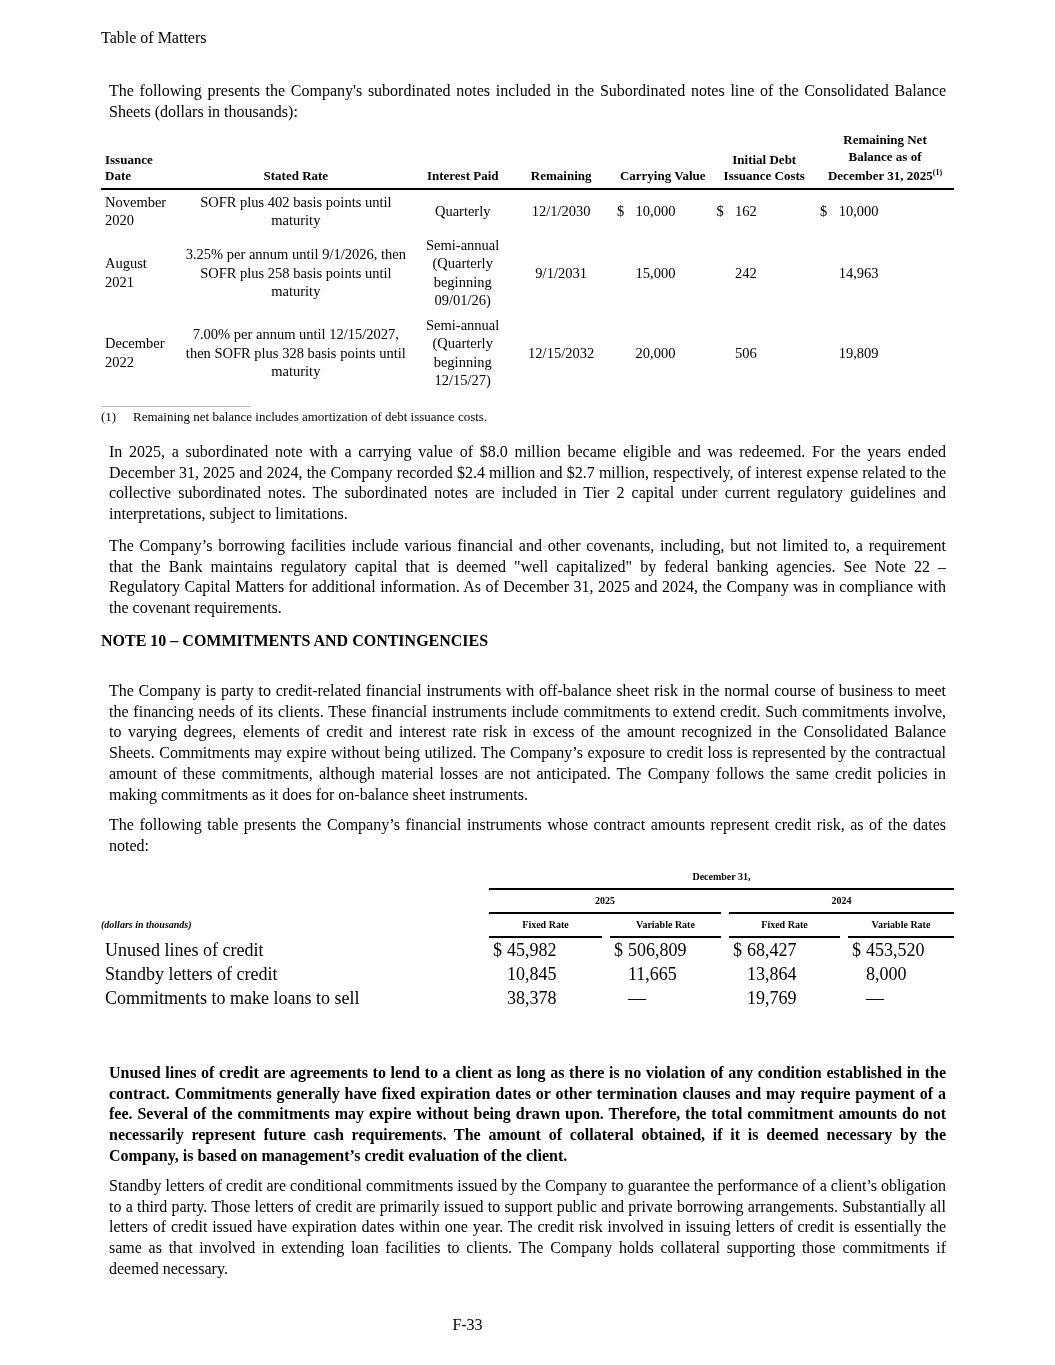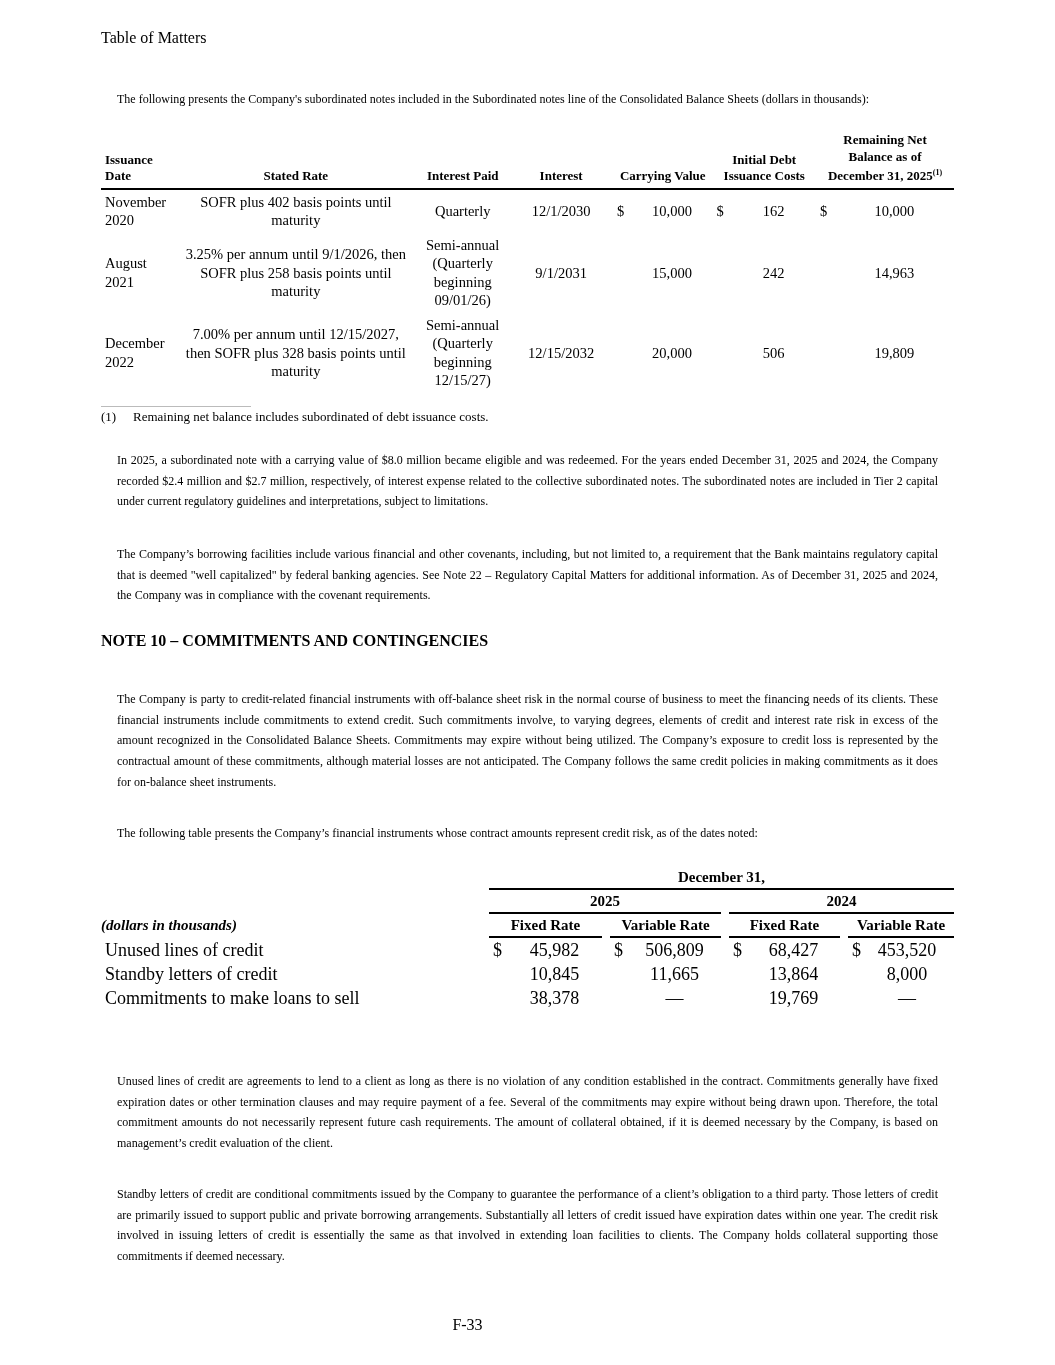--- a/index.html
+++ b/index.html
@@ -1,40 +1,40 @@
 <!DOCTYPE html>
 <html><head>
 <meta charset="utf-8">
 <style>
   html, body { margin: 0; padding: 0; background: #ffffff; }
   body { width: 1055px; height: 1365px; position: relative; font-family: "Liberation Serif", serif; color: #000; }
   .page { position: absolute; left: 101px; top: 0; width: 853px; }
   .toc { position: absolute; left: 101px; top: 28px; font-size: 16px; line-height: 20px; }
-  .para { font-size: 12px; line-height: 20.7px; text-align: justify; margin: 16px; }
+  .para { font-size: 16px; line-height: 20.7px; text-align: justify; margin: 8px; }
   #p1 { position: absolute; top: 73px; }
   table { border-collapse: collapse; font-size: 14px; }
   .t1 { position: absolute; top: 132px; left: 0; width: 853px; }
   .t1 th { font-weight: bold; font-size: 13px; line-height: 16.5px; vertical-align: bottom; padding: 0 4px 3px 4px; border-bottom: 2px solid #000; }
   .t1 td { font-size: 14.5px; line-height: 18.5px; vertical-align: middle; padding: 3px 4px 3px 4px; }
   .ctr { text-align: center; }
-  .rt { text-align: center; }
+  .rt { text-align: left; }
   .lt { text-align: left; }
   .foot-rule { position: absolute; top: 406px; left: 0; width: 150px; border-top: 1px solid #bbb; }
   .footnote { position: absolute; top: 409px; left: 0; font-size: 13px; line-height: 16px; }
   .footnote .num { display: inline-block; width: 32px; }
   #p2 { position: absolute; top: 434px; }
   #p3 { position: absolute; top: 528px; }
   .heading { position: absolute; top: 631px; font-weight: bold; font-size: 16px; line-height: 20px; }
   #p4 { position: absolute; top: 673px; }
   #p5 { position: absolute; top: 807px; }
   .t2 { position: absolute; top: 866px; left: 0; width: 853px; }
-  .t2 th { font-weight: bold; font-size: 15px; line-height: 16px; padding: 3px 0 3px 0; }
+  .t2 th { font-weight: bold; font-size: 10px; line-height: 16px; padding: 3px 0 3px 0; }
   .t2 td { font-size: 18px; line-height: 18px; padding: 3px 0; }
   .ul { border-bottom: 2px solid #000; }
-  #p6 { position: absolute; top: 1055px; }
+  #p6 { position: absolute; top: 1055px; font-weight: bold; }
   #p7 { position: absolute; top: 1168px; }
   .pgnum { position: absolute; top: 1316px; left: 0; width: 935px; text-align: center; font-size: 16px; }
   .gap { width: 8px; }
 </style>
 </head>
 <body>
 
 <div class="toc">Table of Matters</div>
 
 <div class="page">
@@ -51,21 +51,21 @@
         <col style="width:18px">
         <col style="width:82px">
       <col style="width:18px">
         <col style="width:115px">
     </colgroup>
     <thead>
       <tr>
         <th class="lt">Issuance Date</th>
         <th class="ctr">Stated Rate</th>
         <th class="ctr">Interest Paid</th>
-        <th class="ctr">Interest</th>
+        <th class="ctr">Remaining</th>
         <th class="ctr" colspan="2">Carrying Value</th>
         <th class="ctr" colspan="2">Initial Debt Issuance Costs</th>
         <th class="ctr" colspan="2"><span>Remaining Net Balance as of December 31, 2025</span><sup style="font-size:8px">(1)</sup></th>
       </tr>
     </thead>
     <tbody>
       <tr style="height:40px">
         <td class="lt">November 2020</td>
         <td class="ctr">SOFR plus 402 basis points until maturity</td>
         <td class="ctr">Quarterly</td>
@@ -99,21 +99,21 @@
         <td class="lt"></td>
         <td class="rt">506</td>
         <td class="lt"></td>
         <td class="rt">19,809</td>
       </tr>
     </tbody>
   </table>
 
   <div class="foot-rule"></div>
   <div class="footnote">
-    <span class="num">(1)</span><span>Remaining net balance includes subordinated of debt issuance costs.</span>
+    <span class="num">(1)</span><span>Remaining net balance includes amortization of debt issuance costs.</span>
   </div>
 
   <p id="p2" class="para">In 2025, a subordinated note with a carrying value of $8.0 million became eligible and was redeemed. For the years ended December 31, 2025 and 2024, the Company recorded $2.4 million and $2.7 million, respectively, of interest expense related to the collective subordinated notes. The subordinated notes are included in Tier 2 capital under current regulatory guidelines and interpretations, subject to limitations.</p>
   <p id="p3" class="para">The Company’s borrowing facilities include various financial and other covenants, including, but not limited to, a requirement that the Bank maintains regulatory capital that is deemed "well capitalized" by federal banking agencies. See Note 22 – Regulatory Capital Matters for additional information. As of December 31, 2025 and 2024, the Company was in compliance with the covenant requirements.</p>
 
   <div class="heading">NOTE 10 – COMMITMENTS AND CONTINGENCIES</div>
   <p id="p4" class="para">The Company is party to credit-related financial instruments with off-balance sheet risk in the normal course of business to meet the financing needs of its clients. These financial instruments include commitments to extend credit. Such commitments involve, to varying degrees, elements of credit and interest rate risk in excess of the amount recognized in the Consolidated Balance Sheets. Commitments may expire without being utilized. The Company’s exposure to credit loss is represented by the contractual amount of these commitments, although material losses are not anticipated. The Company follows the same credit policies in making commitments as it does for on-balance sheet instruments.</p>
   <p id="p5" class="para">The following table presents the Company’s financial instruments whose contract amounts represent credit risk, as of the dates noted:</p>
 
   <table class="t2">

